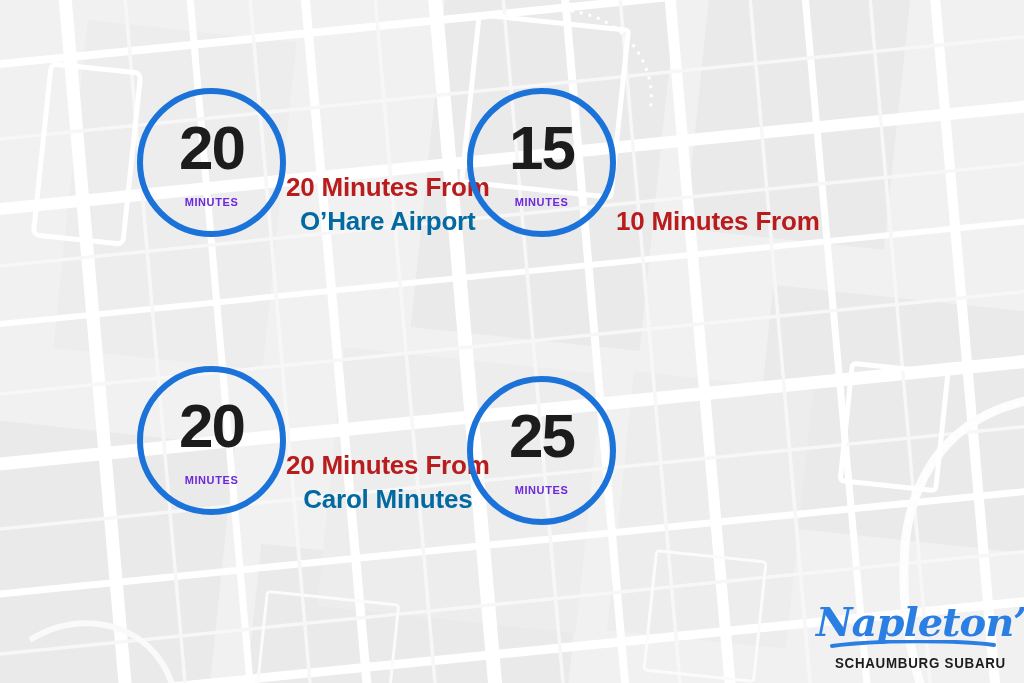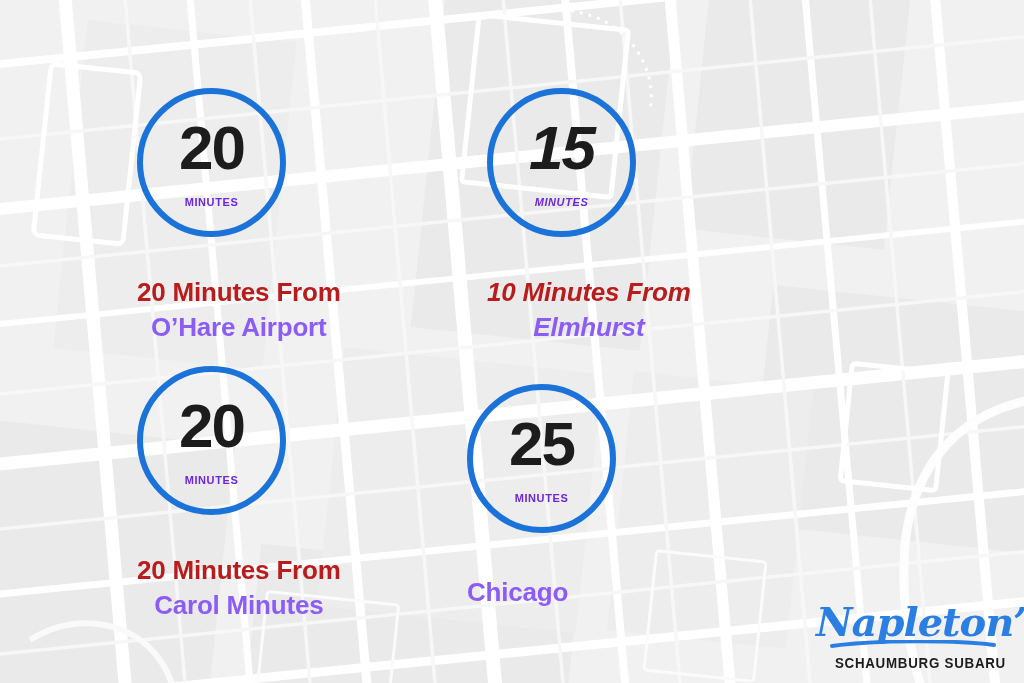--- a/index.html
+++ b/index.html
@@ -31,28 +31,28 @@
   #content {
     position: absolute;
     inset: 0;
     z-index: 2;
   }
 
   .stat-cell {
     position: absolute;
     width: 420px;
     display: flex;
-    flex-direction: column;
-    align-items: flex-start;
+    flex-direction: row;
+    align-items: flex-end;
   }
 
   .cell-0 { left: 137px;  top: 88px; }
-  .cell-1 { left: 487px;  top: 88px; font-style: italic; }
+  .cell-1 { left: 467px;  top: 88px; }
   .cell-2 { left: 137px;  top: 366px; }
-  .cell-3 { left: 467px;  top: 384px; }
+  .cell-3 { left: 467px;  top: 376px; }
 
   
   .badge {
     width: 149px;
     height: 149px;
     border-radius: 50%;
     border: 6px solid #1b73d9;
     background: transparent;
     display: flex;
     flex-direction: column;
@@ -94,21 +94,21 @@
     font-size: 26px;
     color: #b91c1c;
     letter-spacing: -0.2px;
   }
 
   .caption-line2 {
     display: block;
     font-family: "Liberation Sans", sans-serif;
     font-weight: 700;
     font-size: 26px;
-    color: #8b5cf6;
+    color: #0369a1;
     letter-spacing: -0.2px;
     margin-top: 4px;
   }
 
   
   #logo {
     position: absolute;
     right: 18px;
     bottom: 12px;
     z-index: 3;
@@ -233,42 +233,40 @@
     </div>
   </div>
 
   <div class="stat-cell cell-1">
     <div class="badge">
       <span class="badge-number">15</span>
       <span class="badge-unit">MINUTES</span>
     </div>
     <div class="caption">
       <span class="caption-line1">10 Minutes From</span>
-      <span class="caption-line2">Elmhurst</span>
     </div>
   </div>
 
   <div class="stat-cell cell-2">
     <div class="badge">
       <span class="badge-number">20</span>
       <span class="badge-unit">MINUTES</span>
     </div>
     <div class="caption">
       <span class="caption-line1">20 Minutes From</span>
       <span class="caption-line2">Carol Minutes</span>
     </div>
   </div>
 
   <div class="stat-cell cell-3">
     <div class="badge">
       <span class="badge-number">25</span>
       <span class="badge-unit">MINUTES</span>
     </div>
     <div class="caption">
-      <span class="caption-line2">Chicago</span>
     </div>
   </div>
 
 </div>
 
 <div id="logo">
   <span class="logo-script">Napleton’s</span>
   <span class="logo-swash">
     <svg width="190" height="10" viewBox="0 0 190 10" xmlns="http://www.w3.org/2000/svg" aria-hidden="true">
       <path d="M 16 6 C 60 0 140 0 178 5" stroke="#2b7fe3" stroke-width="4" fill="none" stroke-linecap="round"></path>

